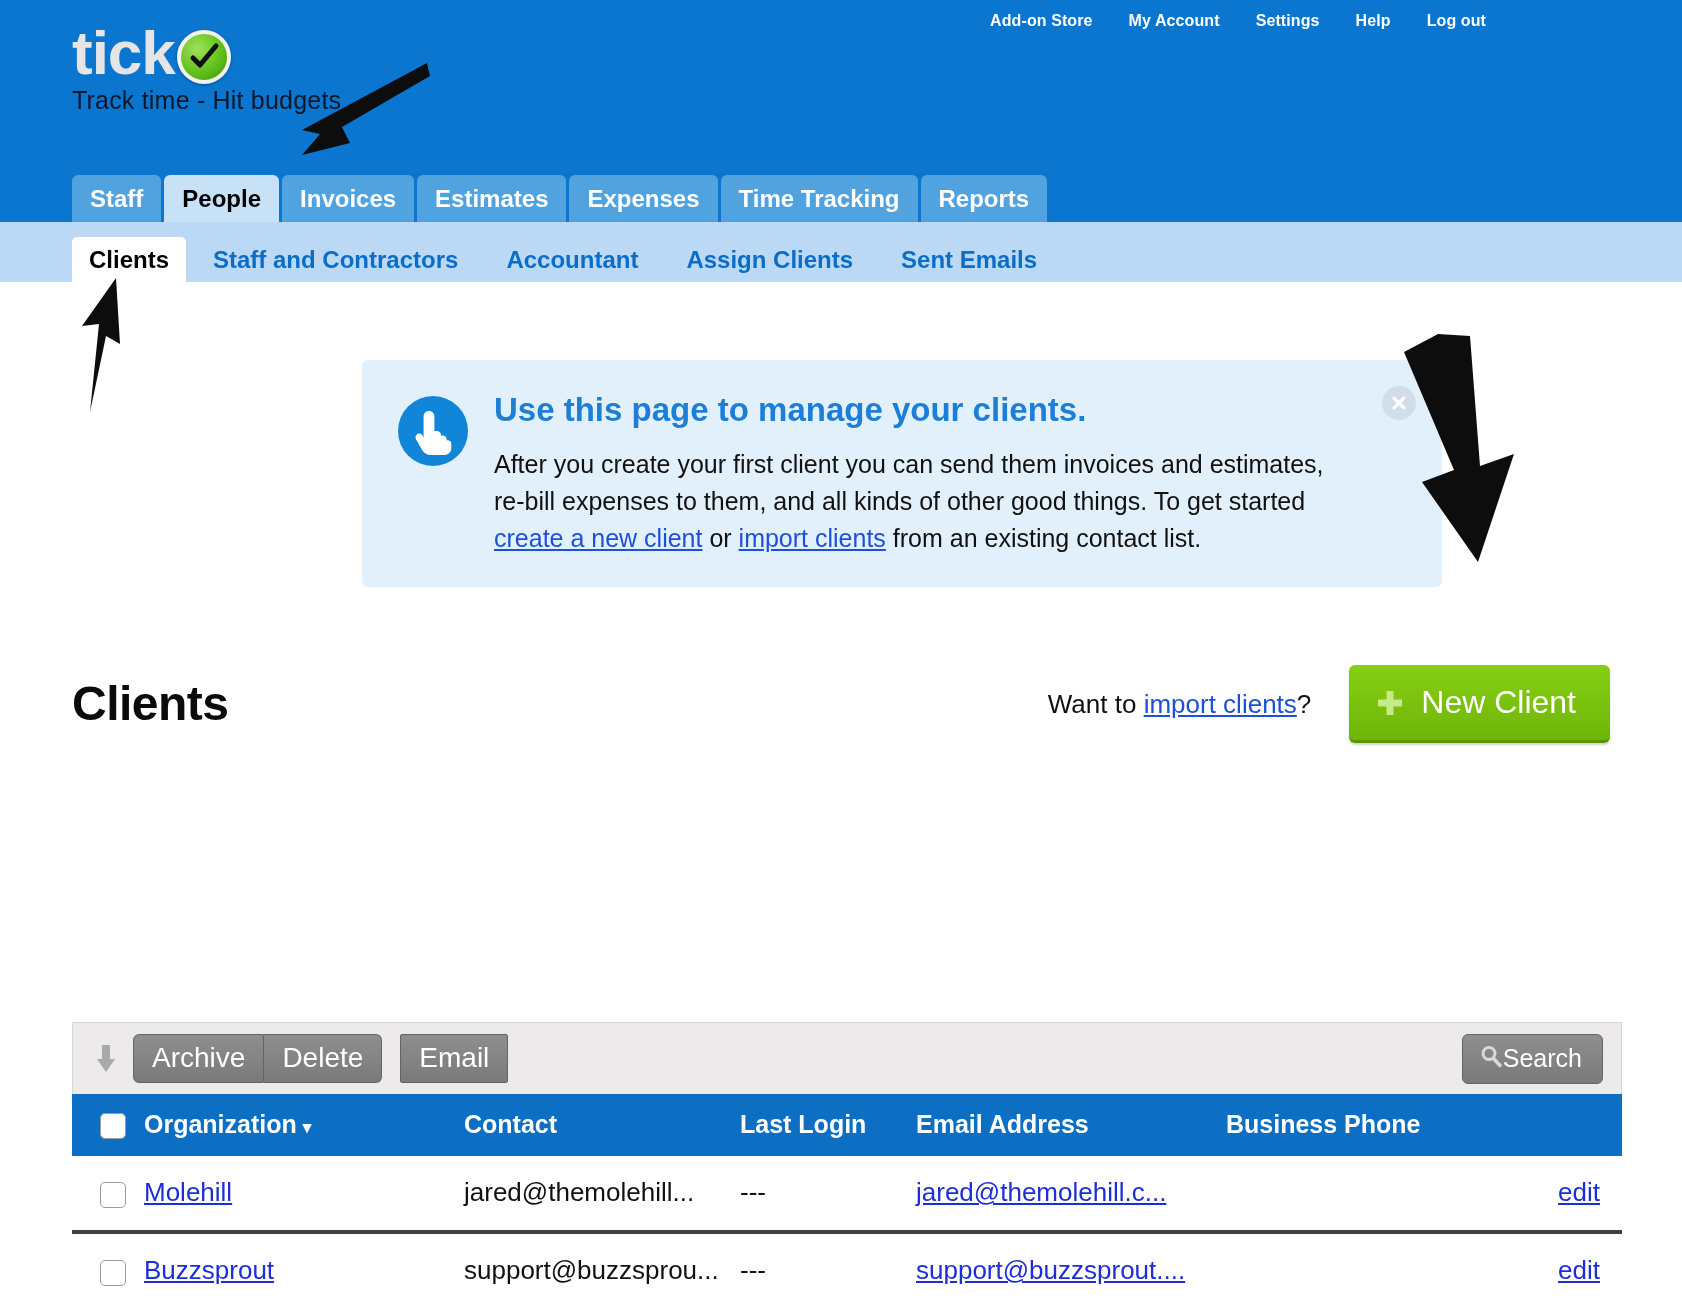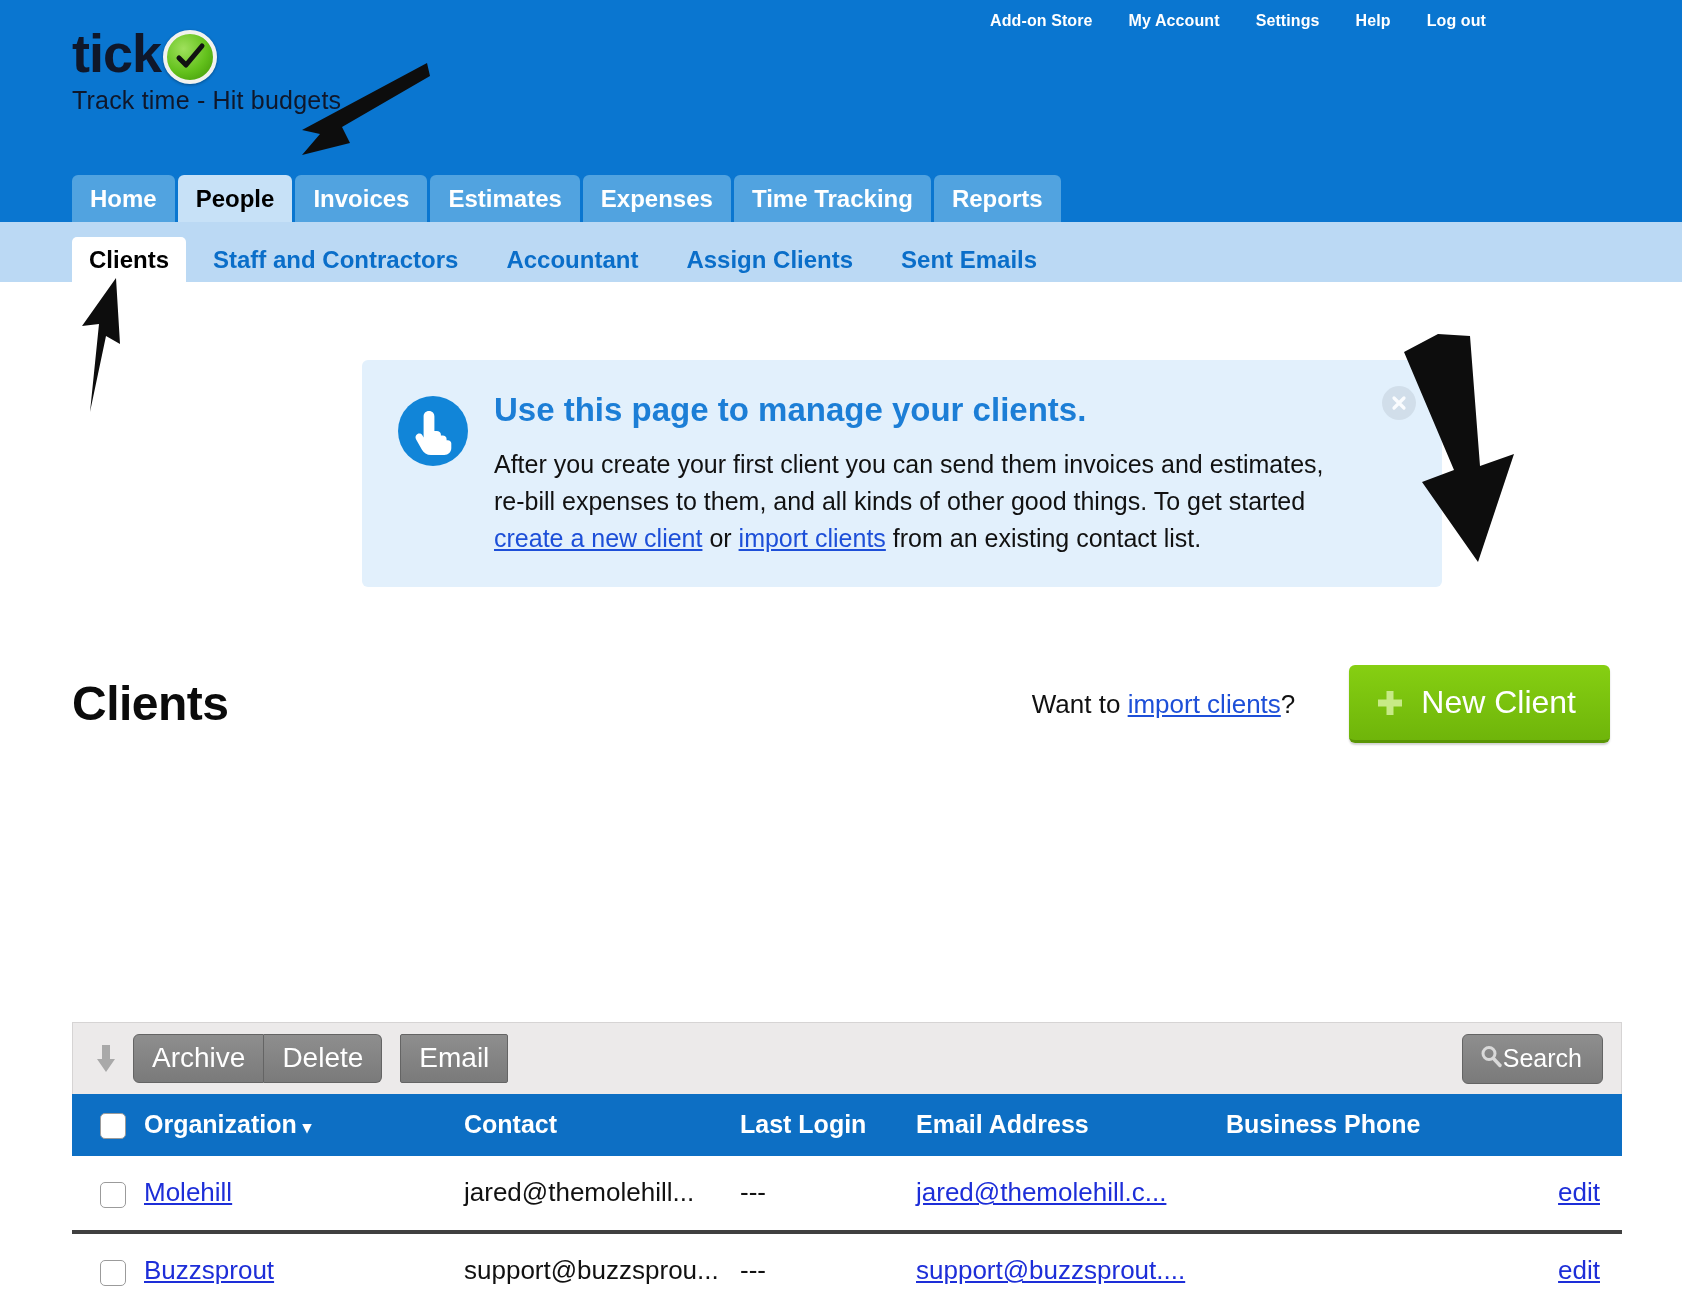--- a/index.html
+++ b/index.html
@@ -38,22 +38,22 @@
     white-space: nowrap;
   }
 
   .logo-wrap {
     position: absolute;
     left: 72px;
     top: 22px;
   }
   .logo-row { display: flex; align-items: center; }
   .logo-text {
-    color: #0f172a;
-    font-size: 54px;
+    color: #e5e5e5;
+    font-size: 62px;
     font-weight: bold;
     line-height: 62px;
     letter-spacing: -1px;
   }
   .logo-mark {
     width: 54px; height: 54px;
     margin-left: 2px;
     margin-top: 8px;
     border-radius: 50%;
     background: radial-gradient(circle at 36% 32%, #9fe05c 0%, #63c11c 55%, #3d9205 100%);
@@ -188,21 +188,21 @@
     font-weight: bold;
     color: #0b0b0b;
     letter-spacing: -0.5px;
     line-height: 50px;
     margin: 0;
   }
   .title-right {
     margin-left: auto;
     display: flex;
     align-items: center;
-    gap: 54px;
+    gap: 38px;
   }
   .import-text {
     font-size: 26px;
     color: #111111;
     white-space: nowrap;
   }
   .import-text a { color: #1d4fd8; text-decoration: underline; }
   .btn-new {
     background: linear-gradient(#86cf12, #6fb50a);
     border: 0;
@@ -329,21 +329,21 @@
       <span class="logo-mark">
         <svg width="34" height="34" viewBox="0 0 34 34" aria-hidden="true">
           <path d="M6 18 L13 25 L29 6" stroke="#111" stroke-width="5" fill="none" stroke-linecap="round" stroke-linejoin="round"></path>
         </svg>
       </span>
     </div>
     <div class="tagline">Track time - Hit budgets</div>
   </div>
 
   <div class="maintabs">
-    <div class="mtab">Home</div>
+    <div class="mtab">Staff</div>
     <div class="mtab active">People</div>
     <div class="mtab">Invoices</div>
     <div class="mtab">Estimates</div>
     <div class="mtab">Expenses</div>
     <div class="mtab">Time Tracking</div>
     <div class="mtab">Reports</div>
   </div>
 </div>
 
 <div class="subnav">

